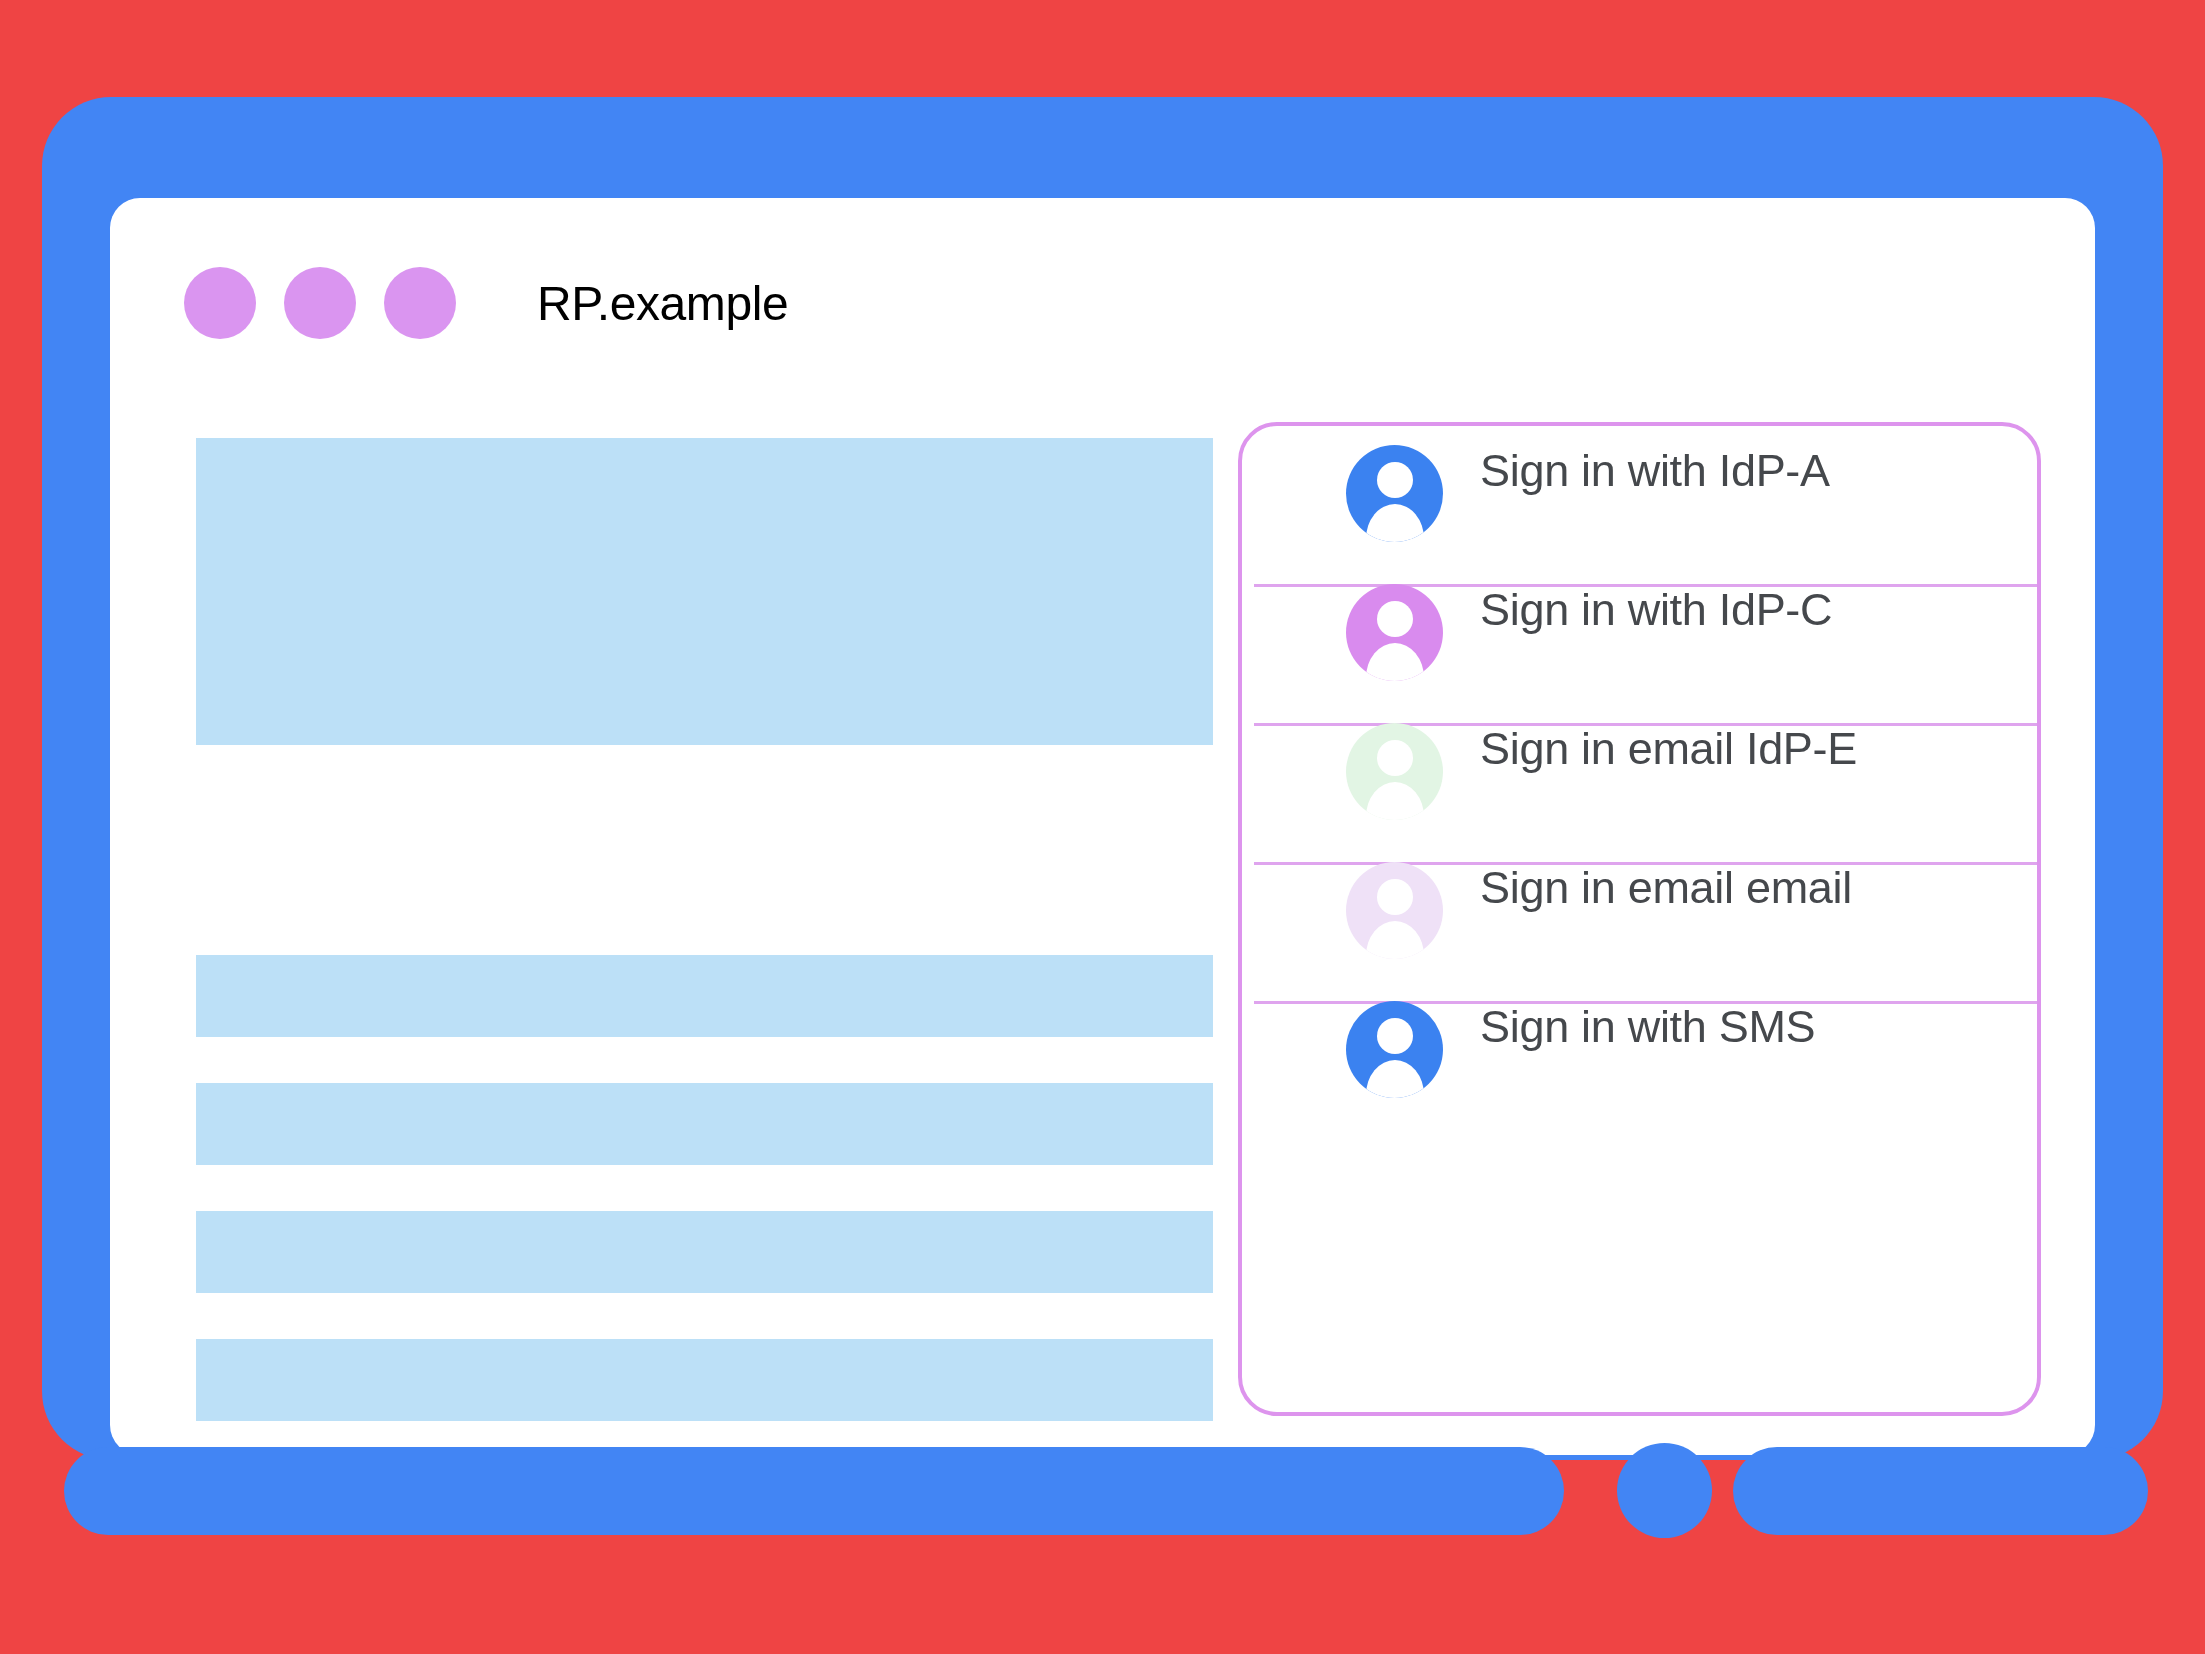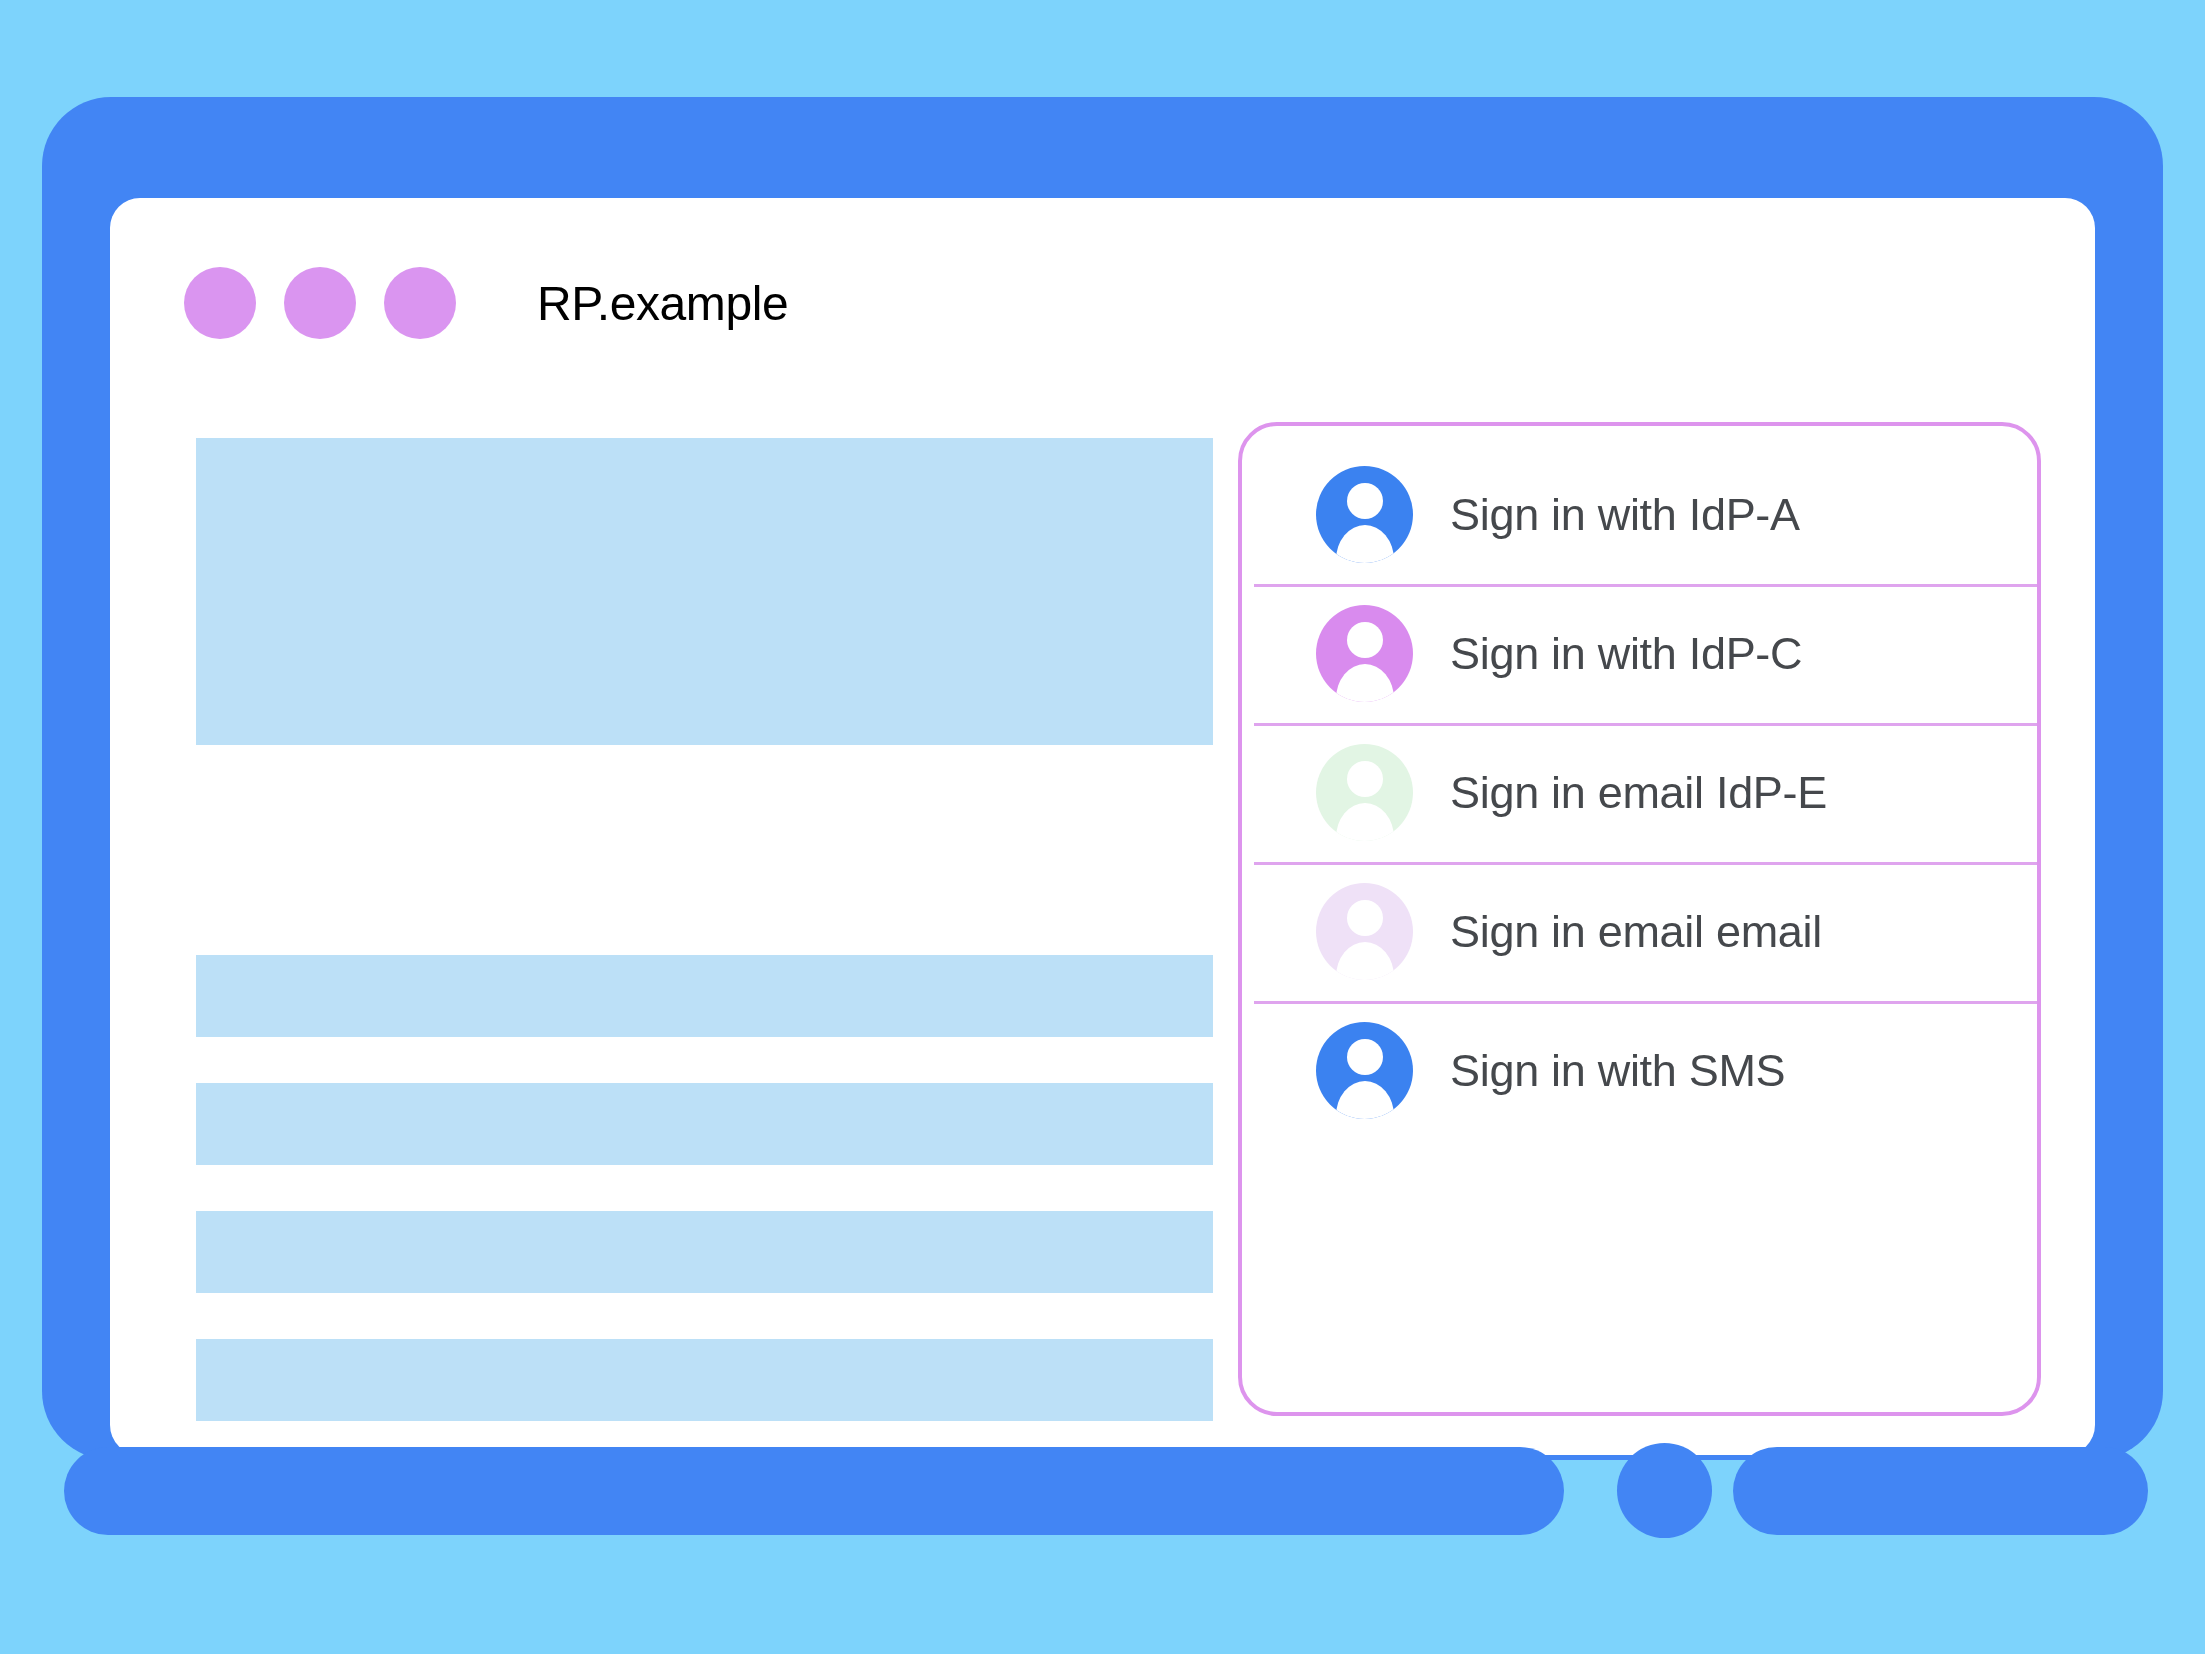--- a/index.html
+++ b/index.html
@@ -11,21 +11,21 @@
     width: 2206px;
     height: 1654px;
     font-family: "Liberation Sans", sans-serif;
     overflow: hidden;
   }
 
   .stage {
     position: relative;
     width: 2206px;
     height: 1654px;
-    background: #7dd3fc;
+    background: #ef4444;
   }
 
   
   .device-frame {
     position: absolute;
     left: 42px;
     top: 97px;
     width: 2121px;
     height: 1363px;
     background: #4285F4;
@@ -124,23 +124,23 @@
   .signin-list {
     position: absolute;
     left: 0;
     top: 19.4px;
     width: 100%;
   }
 
   .signin-row {
     position: relative;
     display: flex;
-    align-items: center;
+    align-items: flex-start;
     height: 139px;
-    padding-left: 74px;
+    padding-left: 104px;
     box-sizing: border-box;
     cursor: pointer;
   }
   .signin-row + .signin-row::before {
     content: "";
     position: absolute;
     left: 12.4px;
     right: 0px;
     top: 0;
     height: 2.6px;

